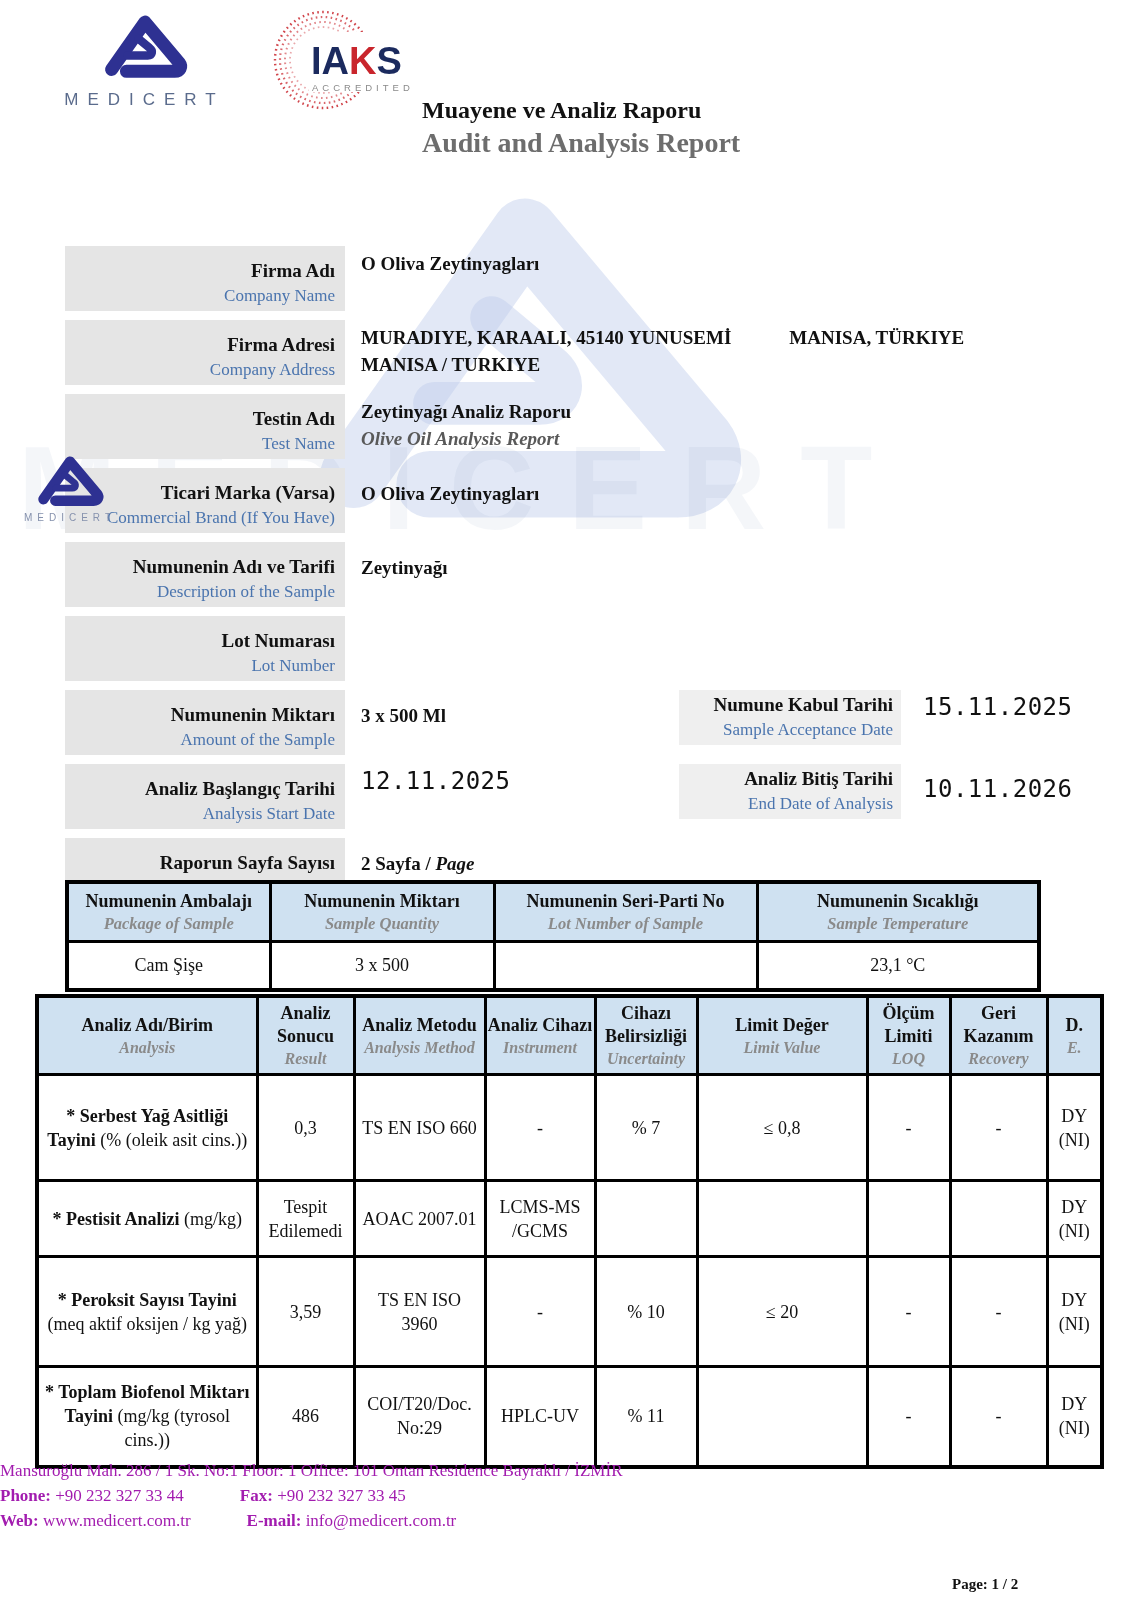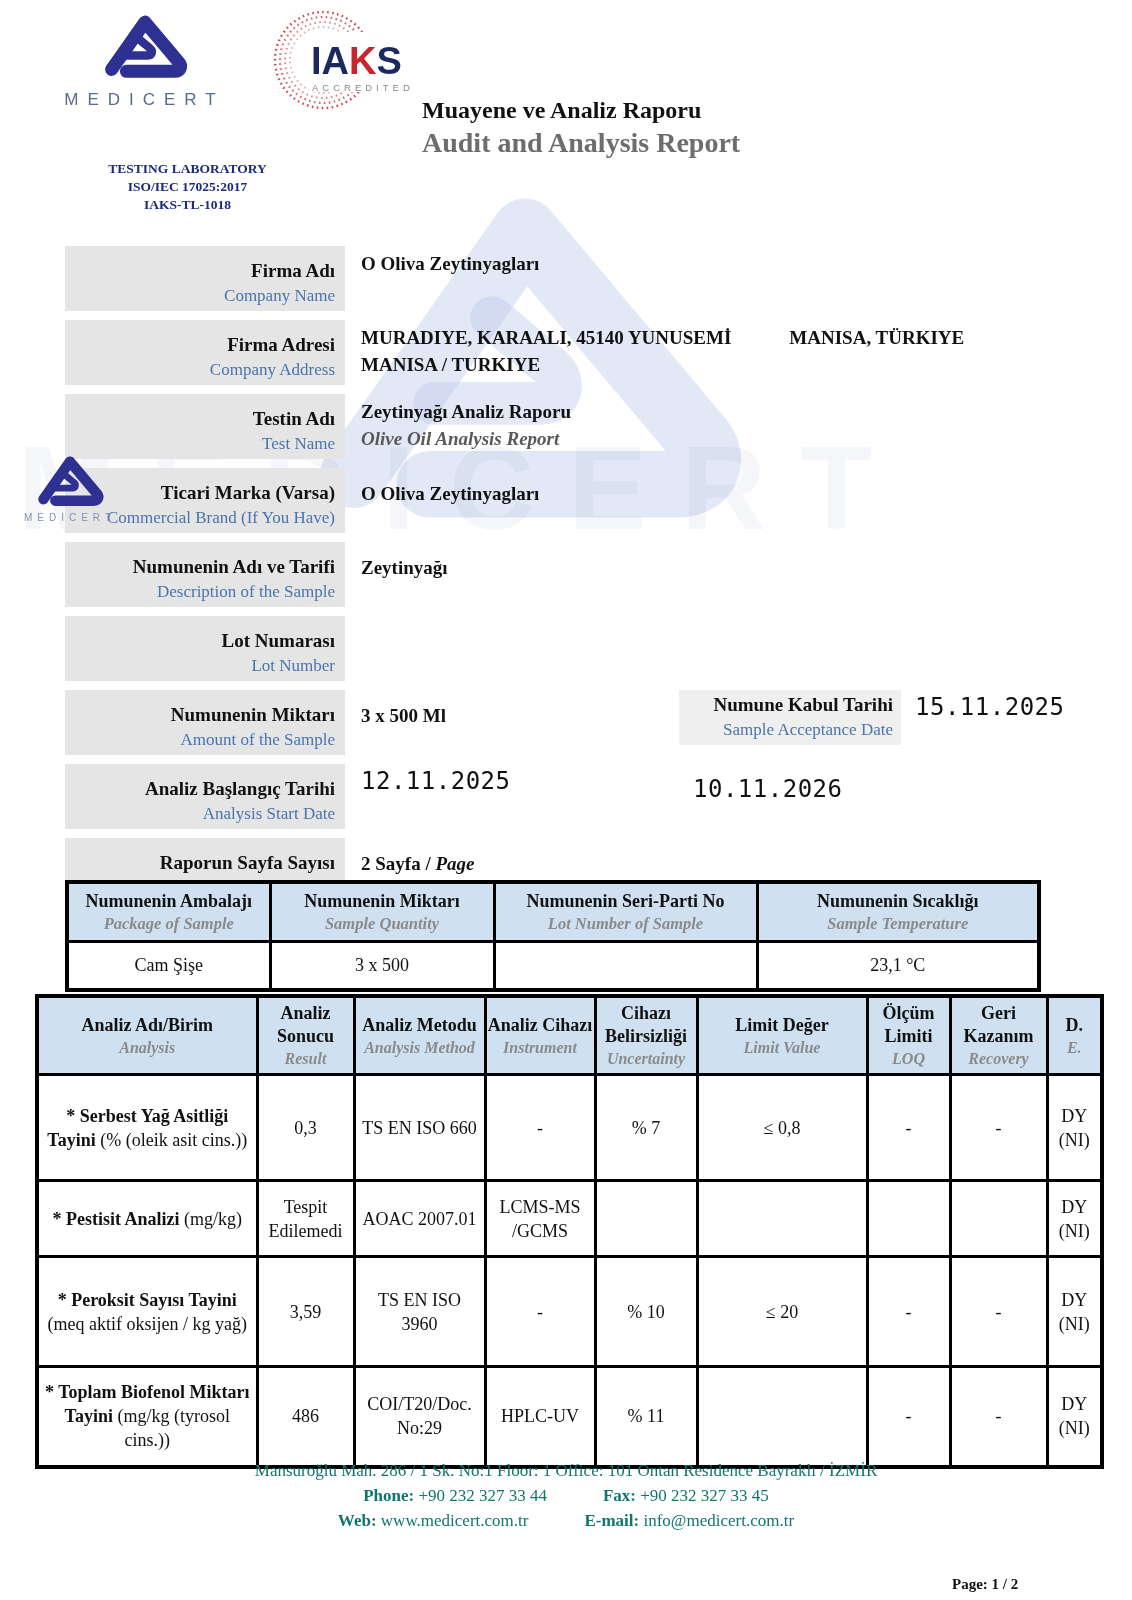--- a/index.html
+++ b/index.html
@@ -36,21 +36,21 @@
   .ltr { font-size:19px; font-weight:bold; color:#111; line-height:26px; }
   .len { font-size:17px; color:#4a74ae; line-height:23px; }
   .fval { margin-left:16px; padding-top:4px; font-size:19px; font-weight:bold; color:#111; line-height:27px; }
   .fval .gap { display:inline-block; width:58px; }
   .fval .italic-gray { font-style:italic; font-weight:bold; color:#595959; }
   .date { font-family:"DejaVu Sans Mono", monospace; font-size:24px; font-weight:normal; letter-spacing:0.5px; }
   .indent { padding-left:88px; }
   .pad-top { padding-top:12px; }
   .grp-r { position:absolute; left:614px; top:0; width:418px; display:flex; }
   .lbox-r { width:222px; background:#efefef; text-align:right; padding:2px 8px 4px 6px; }
-  .grp-r .fval { margin-left:14px; }
+  .grp-r .fval { margin-left:22px; }
 
   
   table { border-collapse:collapse; table-layout:fixed; }
   .stable { position:absolute; left:65px; top:880px; width:972px; z-index:1; border:4px solid #000; }
   .stable th, .stable td { border:3px solid #000; text-align:center; vertical-align:middle; }
   .stable th { background:#cfe1f1; padding:5px 2px; }
   .sh-tr { font-size:18px; font-weight:bold; color:#111; line-height:24px; }
   .sh-en { font-size:16.5px; font-style:italic; font-weight:bold; color:#8a8a8a; line-height:22px; }
   .stable td { height:48px; font-size:18px; color:#111; }
 
@@ -59,22 +59,22 @@
   .atable th, .atable td { border:3px solid #000; text-align:center; vertical-align:middle; }
   .atable th { background:#cfe1f1; padding:4px 1px; }
   .ah-tr { font-size:18px; font-weight:bold; color:#111; line-height:23px; }
   .ah-en { font-size:16px; font-style:italic; font-weight:bold; color:#8a8a8a; line-height:21px; }
   .atable td { font-size:18px; color:#111; line-height:24px; padding:6px 3px; }
   .aname { font-weight:bold; }
   .anote { font-weight:normal; }
   .r1 { height:106px; } .r2 { height:76px; } .r3 { height:110px; } .r4 { height:100px; }
 
   
-  .footer { position:absolute; left:0; top:1458px; width:1132px; text-align:center; z-index:1;
-            font-size:17px; color:#0f766e; line-height:25px; }
+  .footer { position:absolute; left:0; top:1458px; width:1132px; text-align:left; z-index:1;
+            font-size:17px; color:#a21caf; line-height:25px; }
   .footer b { font-weight:bold; }
   .fseg { display:inline-block; }
   .fsp { display:inline-block; width:56px; }
   .pageno { position:absolute; left:952px; top:1576px; font-size:15px; font-weight:bold; color:#111; z-index:1; }
 </style>
 </head>
 <body>
 
 <div class="page">
 
@@ -110,25 +110,20 @@
     <rect x="44" y="30" width="106" height="60" fill="#ffffff"></rect>
     <text x="46" y="72" font-family="Liberation Sans, sans-serif" font-size="38" font-weight="bold" fill="#1b2a5e">IA<tspan fill="#c9252c">K</tspan><tspan fill="#1b2a5e">S</tspan></text>
     <text x="47" y="89" font-family="Liberation Sans, sans-serif" font-size="9.5" letter-spacing="4" fill="#8a8a8a">ACCREDITED</text>
   </svg>
 
   <div class="title">
     <div class="title-tr">Muayene ve Analiz Raporu</div>
     <div class="title-en">Audit and Analysis Report</div>
   </div>
 
-  <div class="lab-info">
-    <div>TESTING LABORATORY</div>
-    <div>ISO/IEC 17025:2017</div>
-    <div>IAKS-TL-1018</div>
-  </div>
 
   <div class="fields">
 
     <div class="frow">
       <div class="lbox">
         <div class="ltr">Firma Adı</div>
         <div class="len">Company Name</div>
       </div>
       <div class="fval">O Oliva Zeytinyagları</div>
     </div>
@@ -195,20 +190,24 @@
     </div>
 
 
     <div class="frow">
       <div class="lbox">
         <div class="ltr">Analiz Başlangıç Tarihi</div>
         <div class="len">Analysis Start Date</div>
       </div>
       <div class="fval date">12.11.2025</div>
       <div class="grp-r">
+        <div class="lbox-r">
+          <div class="ltr">Analiz Bitiş Tarihi</div>
+          <div class="len">End Date of Analysis</div>
+        </div>
         <div class="fval date pad-top">10.11.2026</div>
       </div>
     </div>
 
     <div class="frow">
       <div class="lbox">
         <div class="ltr">Raporun Sayfa Sayısı</div>
         <div class="len">Report Total Page</div>
       </div>
       <div class="fval pad-top"><span>2 Sayfa /</span> <span class="italic-gray" style="color:#111;">Page</span></div>

